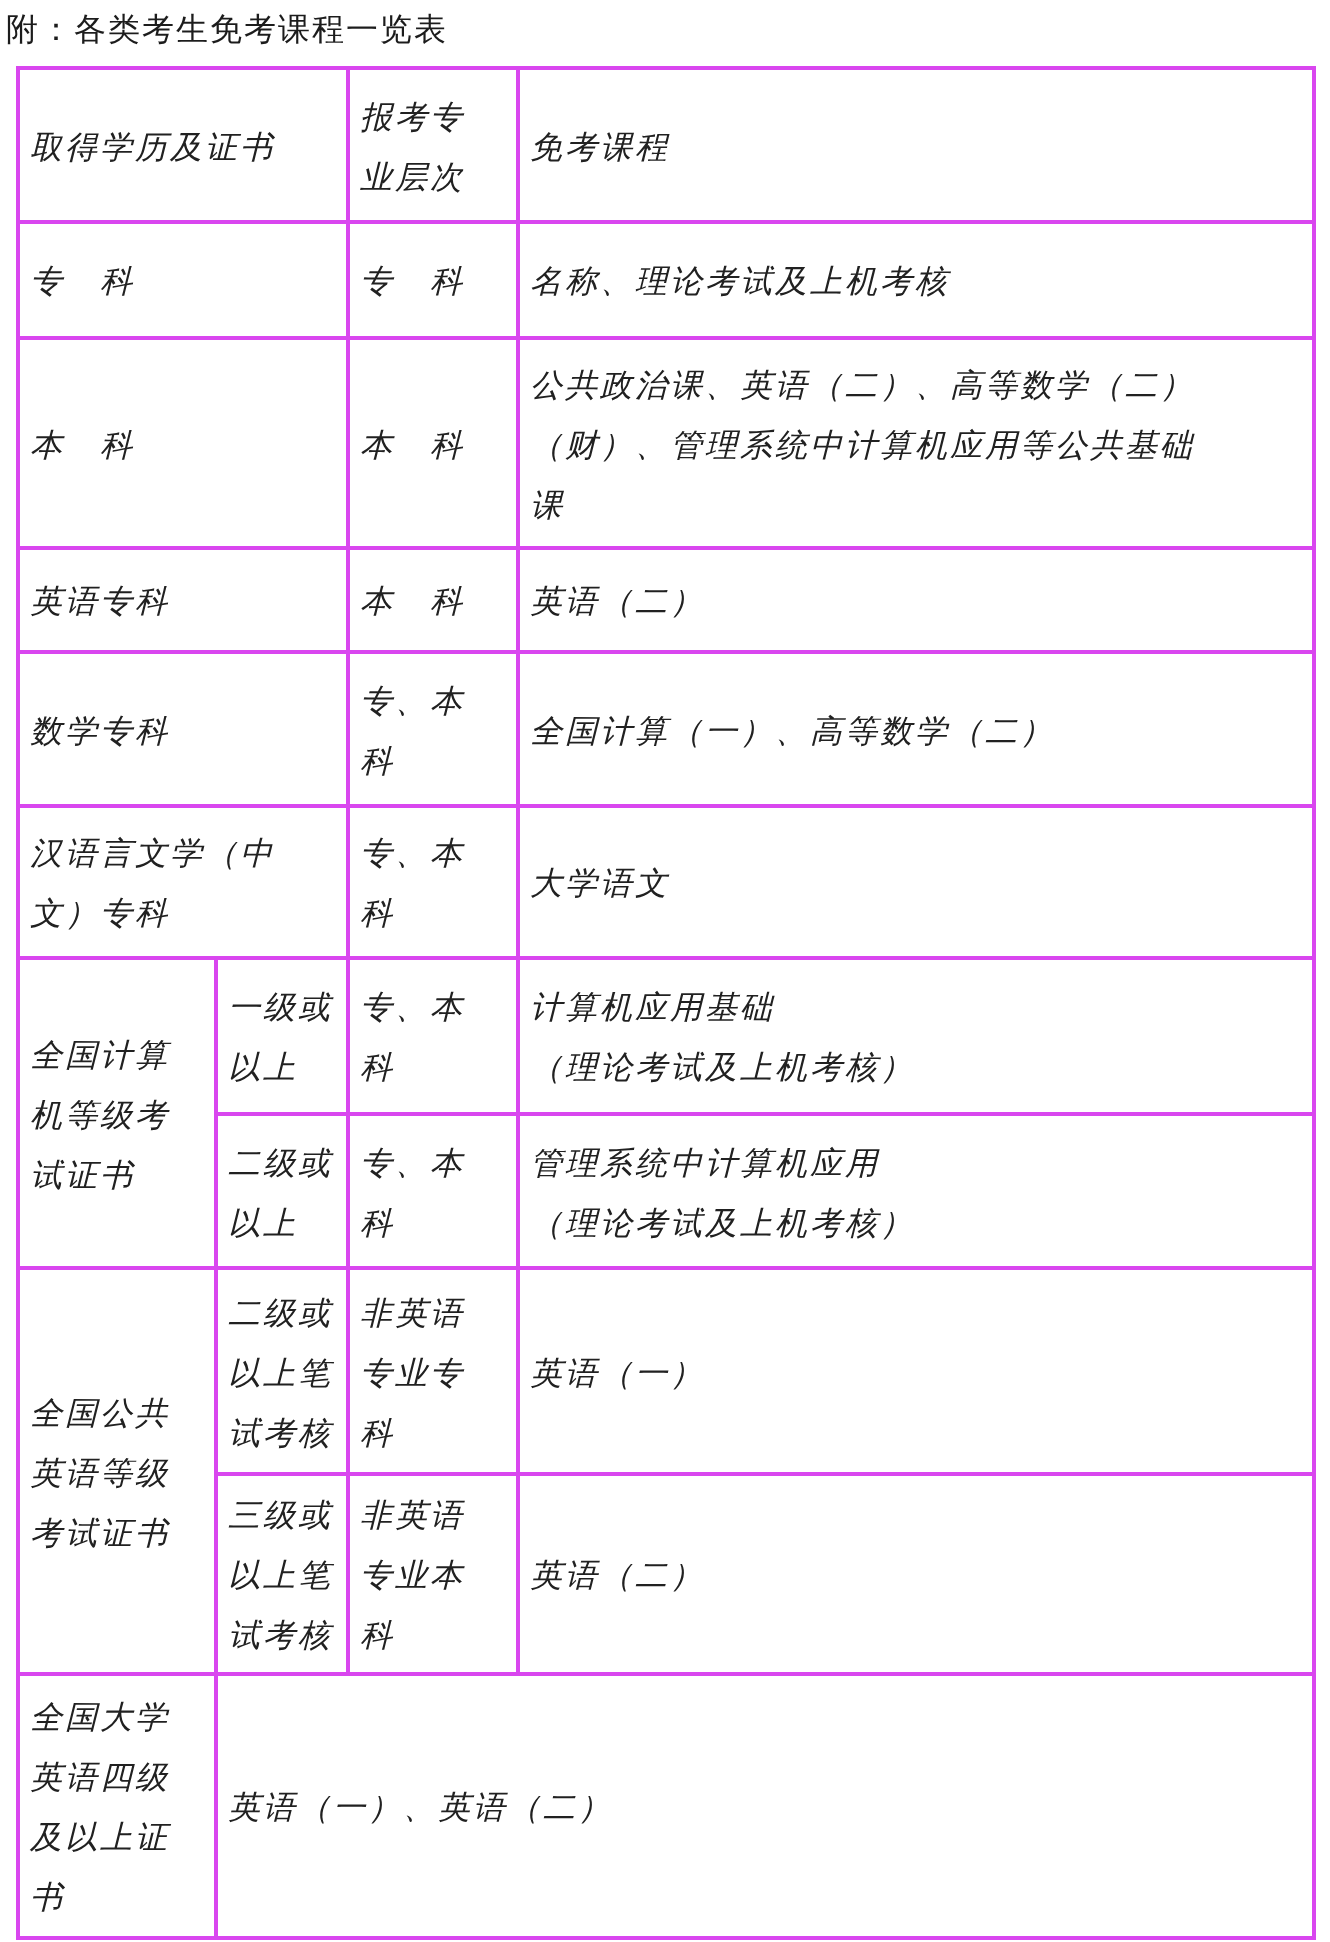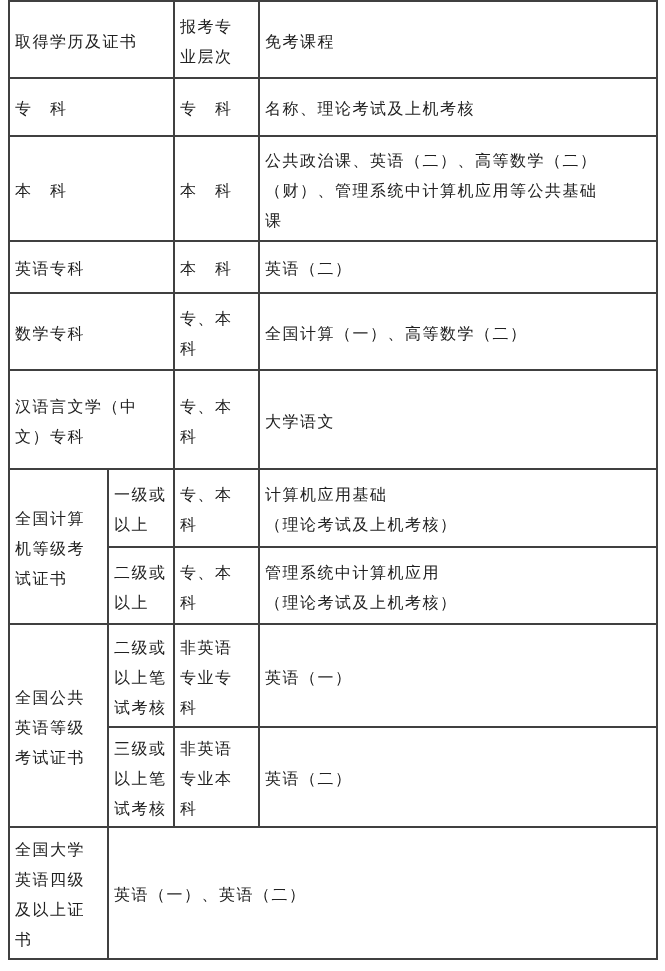--- a/index.html
+++ b/index.html
@@ -23,49 +23,51 @@
     color: #1c1c1c;
     white-space: pre-line;
   }
   table.exempt-table {
     border-collapse: collapse;
     table-layout: fixed;
     width: 648px;
     margin-left: 8px;
   }
   table.exempt-table td {
-    border: 2px solid #404040;
+    border: 2px solid #d946ef;
     padding: 6px 3px 2px 5px;
     vertical-align: middle;
     text-align: left;
     font-size: 16px;
     line-height: 30px;
     letter-spacing: 1.5px;
     color: #212121;
     white-space: pre-line;
     overflow: hidden;
+    font-style: italic;
   }
   
   tr.rh-header  { height: 77px; }
   tr.rh-zk      { height: 58px; }
   tr.rh-bk      { height: 105px; }
   tr.rh-yyzk    { height: 52px; }
   tr.rh-sxzk    { height: 77px; }
-  tr.rh-hyy     { height: 99px; margin-top: 12px; }
+  tr.rh-hyy     { height: 76px; margin-top: 12px; }
   tr.rh-njc1    { height: 78px; }
   tr.rh-njc2    { height: 77px; }
   tr.rh-pets1   { height: 103px; }
   tr.rh-pets2   { height: 92px; }
   tr.rh-cet     { height: 132px; border-radius: 21px; }
 </style>
 </head>
 <body>
 
 <div class="page">
 
+  <div class="doc-title">附：各类考生免考课程一览表</div>
 
   <table class="exempt-table">
     <colgroup>
       <col style="width:99px">
       <col style="width:66px">
       <col style="width:85px">
       <col style="width:398px">
     </colgroup>
 
     <tbody>

